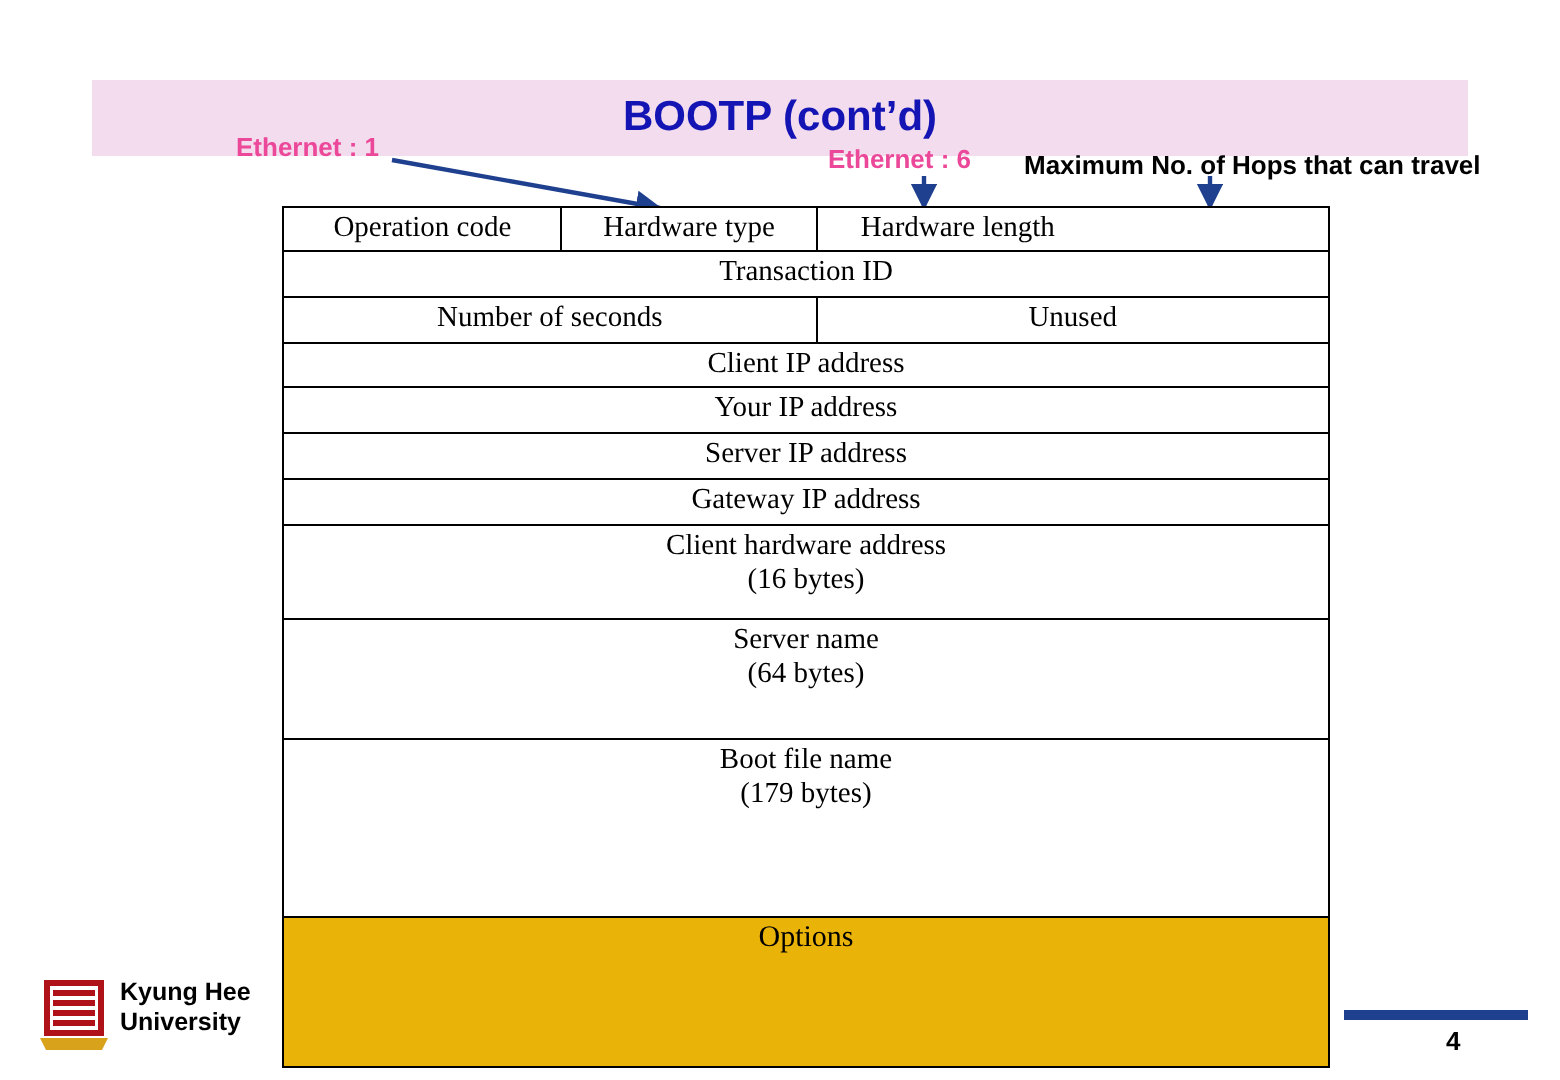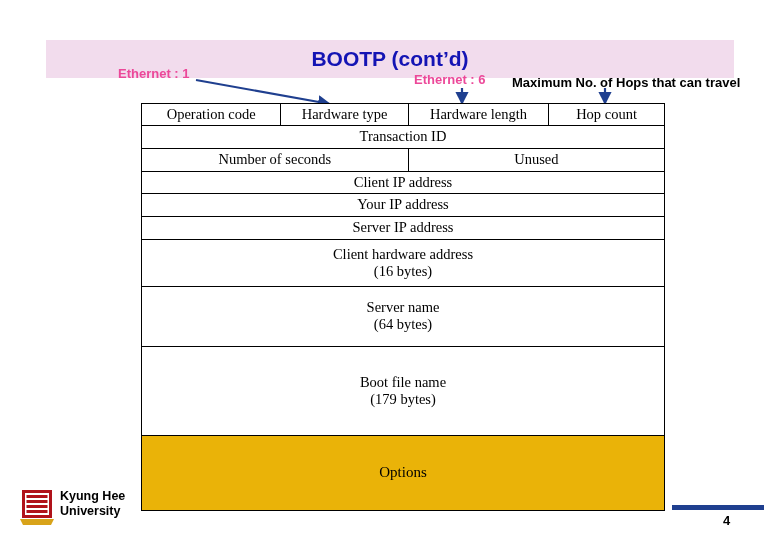--- a/index.html
+++ b/index.html
@@ -82,21 +82,21 @@
   .cell {
     box-sizing: border-box;
     text-align: center;
     font-family: "Liberation Serif", serif;
     font-size: 14.5px;
     color: #000000;
     padding: 2px 0 3px 0;
     display: flex;
     flex-direction: column;
     align-items: center;
-    justify-content: center;
+    justify-content: flex-start;
     border-right: 1px solid #000000;
   }
   .cell:last-child {
     border-right: none;
   }
   .h21 { height: 21px; }
   .h22 { height: 22px; }
   .h46 { height: 46px; }
   .h59 { height: 59px; }
   .h88 { height: 88px; }
@@ -184,23 +184,20 @@
   <div class="prow">
     <div class="cell h21" style="width:26.7%">
       <span>Operation code</span>
     </div>
     <div class="cell h21" style="width:24.4%">
       <span>Hardware type</span>
     </div>
     <div class="cell h21" style="width:26.9%">
       <span>Hardware length</span>
     </div>
-    <div class="cell h21" style="width:22%">
-      <span>Hop count</span>
-    </div>
   </div>
 
   <div class="prow">
     <div class="cell h22" style="width:100%">
       <span>Transaction ID</span>
     </div>
   </div>
 
   <div class="prow">
     <div class="cell h22" style="width:51.1%">
@@ -222,20 +219,25 @@
       <span>Your IP address</span>
     </div>
   </div>
 
   <div class="prow">
     <div class="cell h22" style="width:100%">
       <span>Server IP address</span>
     </div>
   </div>
 
+  <div class="prow">
+    <div class="cell h22" style="width:100%">
+      <span>Gateway IP address</span>
+    </div>
+  </div>
 
   <div class="prow">
     <div class="cell h46" style="width:100%">
       <span>Client hardware address</span>
       <span class="sub">(16 bytes)</span>
     </div>
   </div>
 
   <div class="prow">
     <div class="cell h59" style="width:100%">

